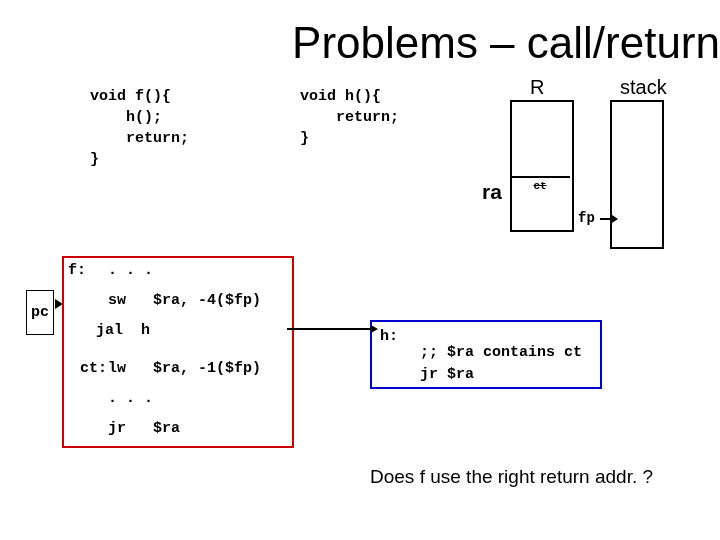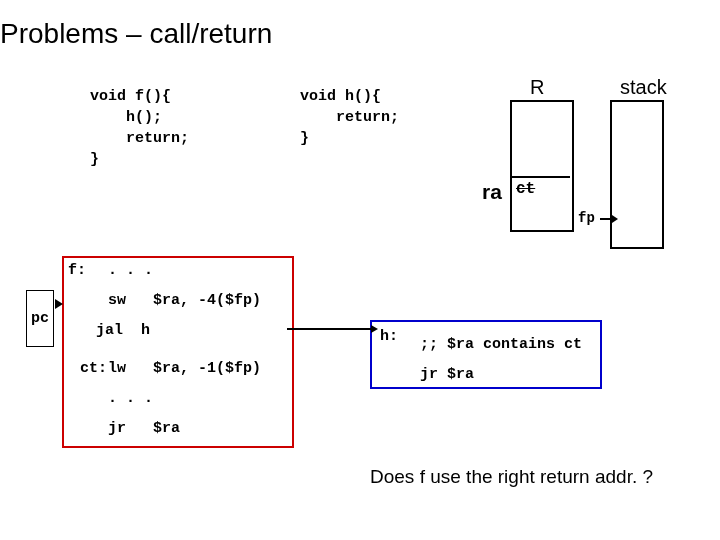--- a/index.html
+++ b/index.html
@@ -1,33 +1,33 @@
 <!DOCTYPE html>
 <html><head>
 <meta charset="utf-8">
 <style>
   html,body{margin:0;padding:0;width:720px;height:540px;background:#fff;font-family:Arial,Helvetica,sans-serif;color:#000;position:relative;overflow:hidden}
   .mono{font-family:"Courier New",Courier,monospace;font-weight:bold;font-size:15px}
-  .title{position:absolute;top:18px;left:0;width:720px;text-align:left;font-size:28px}
+  .title{position:absolute;top:18px;left:0;width:720px;text-align:right;font-size:44px}
   .codecol{position:absolute;top:86px}
   .codecol div{line-height:1.4}
   .indent1{padding-left:36px}
   .reglabel{position:absolute;top:76px;left:530px;font-size:20px}
   .stacklabel{position:absolute;top:76px;left:620px;font-size:20px}
   .regbox{position:absolute;top:100px;left:510px;width:60px;height:128px;border:2px solid #000;background:#fff}
   .stackbox{position:absolute;top:100px;left:610px;width:50px;height:145px;border:2px solid #000;background:#fff}
   .raDivider{position:absolute;top:176px;left:510px;width:60px;border-top:2px solid #000}
-  .raVal{position:absolute;top:180px;left:516px;width:48px;font-family:'Courier New',monospace;font-weight:bold;font-size:16px;text-decoration:line-through}
+  .raVal{position:absolute;top:180px;left:516px;width:48px;text-align:center;font-family:'Courier New',monospace;font-weight:bold;font-size:11px;text-decoration:line-through}
   .raLbl{position:absolute;top:180px;left:482px;font-family:Liberation Sans, sans-serif;font-weight:bold;font-size:21px}
   .fpLbl{position:absolute;top:210px;left:578px;font-family:'Courier New',monospace;font-weight:bold;font-size:14px}
   .fpArrow{position:absolute;top:218px;left:600px;width:12px;height:2px;background:#000}
   .fpArrow:after{content:"";position:absolute;right:-6px;top:-3px;border-left:6px solid #000;border-top:4px solid transparent;border-bottom:4px solid transparent}
   .fBox{position:absolute;top:256px;left:62px;width:228px;height:188px;border:2px solid #c00}
   .hBox{position:absolute;top:320px;left:370px;width:228px;height:65px;border:2px solid #00c}
-  .pcBox{position:absolute;top:290px;left:26px;border:1px solid #000;padding:19px 4px;font-family:'Courier New',monospace;font-weight:bold;font-size:15px}
+  .pcBox{position:absolute;top:290px;left:26px;border:1px solid #000;padding:13px 4px;font-family:'Courier New',monospace;font-weight:bold;font-size:15px}
   .pcArrow{position:absolute;top:299px;left:55px;width:0;height:0;border-left:8px solid #000;border-top:5px solid transparent;border-bottom:5px solid transparent}
   .asm{position:absolute;font-family:'Courier New',monospace;font-weight:bold;font-size:15px;white-space:pre}
   .question{position:absolute;top:466px;left:370px;width:310px;font-size:19px;line-height:1.2}
   .jalArrow{position:absolute;top:328px;left:287px;width:84px;height:2px;background:#000}
   .jalArrow:after{content:"";position:absolute;right:-7px;top:-3px;border-left:7px solid #000;border-top:4px solid transparent;border-bottom:4px solid transparent}
 </style>
 </head>
 <body>
 
 <div class="title">Problems – call/return</div>
@@ -66,16 +66,16 @@
 <div class="asm" style="top:292px;left:108px">sw   $ra, -4($fp)</div>
 <div class="asm" style="top:322px;left:96px">jal  h</div>
 <div class="asm" style="top:360px;left:80px">ct:</div>
 <div class="asm" style="top:360px;left:108px">lw   $ra, -1($fp)</div>
 <div class="asm" style="top:390px;left:108px">. . .</div>
 <div class="asm" style="top:420px;left:108px">jr   $ra</div>
 
 <div class="jalArrow"></div>
 
 <div class="asm" style="top:328px;left:380px">h:</div>
-<div class="asm" style="top:336px;left:420px">;; $ra contains ct</div>
+<div class="asm" style="top:344px;left:420px">;; $ra contains ct</div>
 <div class="asm" style="top:366px;left:420px">jr $ra</div>
 
 <div class="question">Does f use the right return addr. ?</div>
 
 </body></html>

